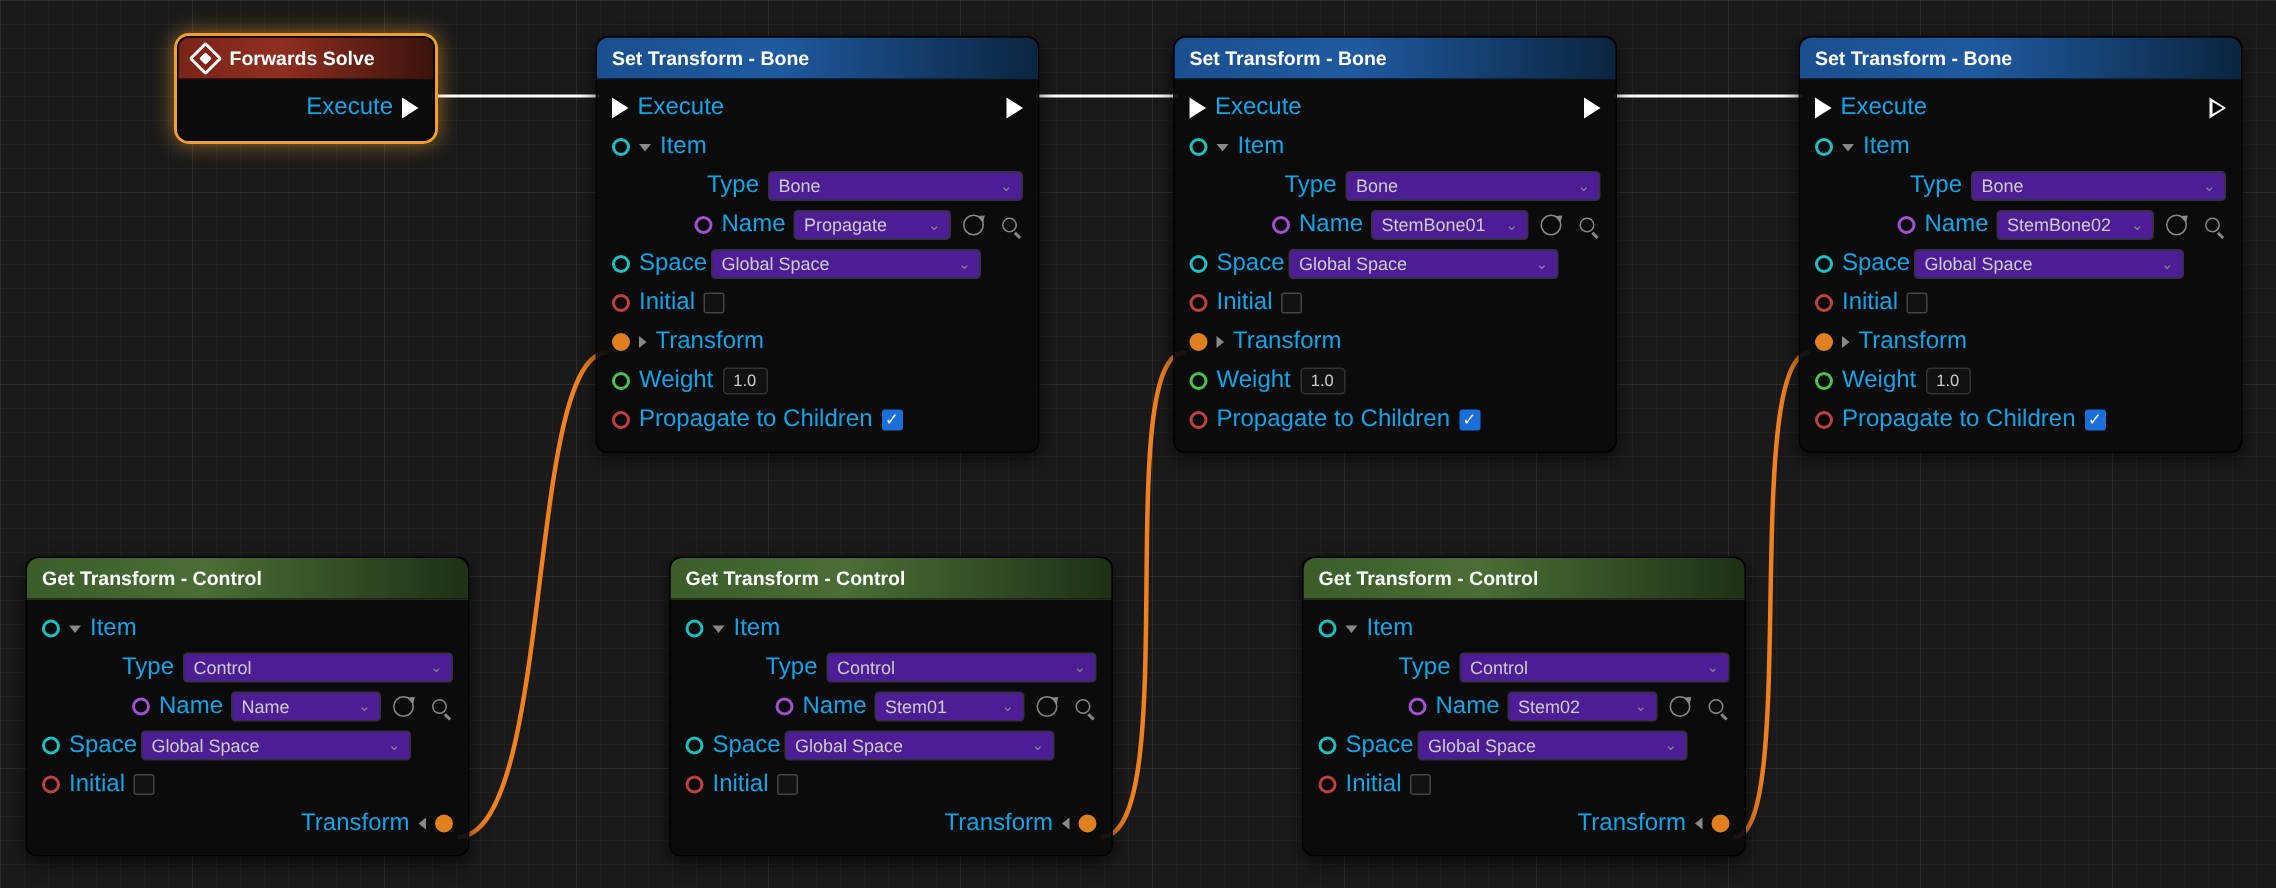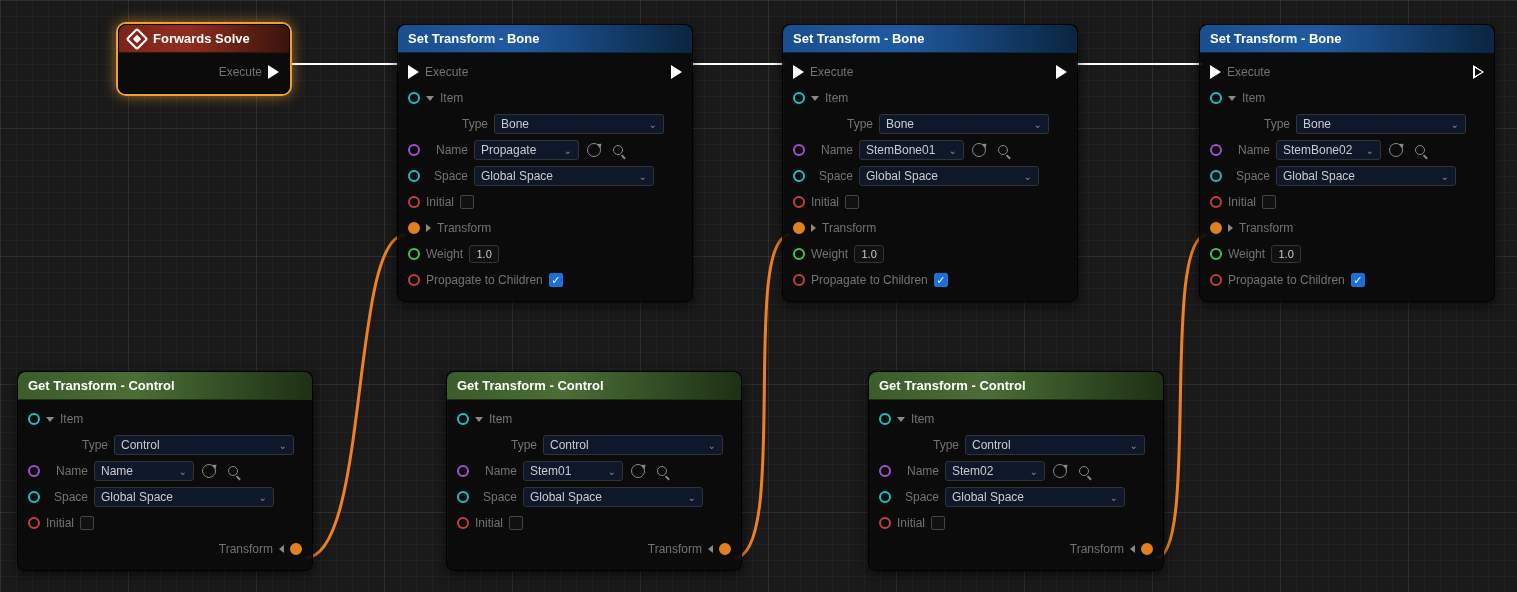--- a/index.html
+++ b/index.html
@@ -33,26 +33,26 @@
 .pin.cyan { border-color:#1cc0c0; }
 .pin.purple { border-color:#a050d0; }
 .pin.green { border-color:#4ac050; }
 .pin.red { border-color:#c04040; }
 .pin.orange { border-color:#e08020; background:#e08020;}
 .exec-pin { width:0; height:0; border-top:7px solid transparent; border-bottom:7px solid transparent; border-left:11px solid #fff; flex-shrink:0; }
 .exec-pin-hollow { width:0;height:0; border-top:7px solid transparent; border-bottom:7px solid transparent; border-left:11px solid transparent; position:relative;}
 .exec-pin-hollow::after{content:'';position:absolute;left:-11px;top:-7px;width:0;height:0;border-top:7px solid transparent;border-bottom:7px solid transparent;border-left:11px solid #fff;}
 .exec-pin-hollow::before{content:'';position:absolute;left:-9px;top:-4px;width:0;height:0;border-top:4px solid transparent;border-bottom:4px solid transparent;border-left:7px solid #0a0a0a;z-index:1;}
 
-.label { color:#737373; font-size:12px; white-space:nowrap; }
+.label { color:#0ea5e9; font-size:16px; white-space:nowrap; }
 .tri { display:inline-block; width:0;height:0; border-top:4px solid transparent; border-bottom:4px solid transparent; }
 .tri.down { border-left:none; border-right:none; border-top:5px solid #888; border-bottom:none; width:0;height:0; border-left:4px solid transparent; border-right:4px solid transparent;}
 .tri.right { border-left:5px solid #888; }
-.indent { margin-left: 20px; }
-.dropdown { background:#0f172a; border:1px solid #333; border-radius:3px; height:20px; display:flex; align-items:center; padding:0 6px; min-width:140px; justify-content:space-between; color:#ccc; font-size:12px;}
+.indent { margin-left: 20px; justify-content: flex-end; }
+.dropdown { background:#4c1d95; border:1px solid #333; border-radius:3px; height:20px; display:flex; align-items:center; padding:0 6px; min-width:140px; justify-content:space-between; color:#ccc; font-size:12px;}
 .dropdown.small{min-width:95px;}
 .dropdown .chev{ color:#888; font-size:10px;}
 .inputbox { background:#111; border:1px solid #333; border-radius:3px; height:18px; width:30px; color:#ccc; font-size:11px; text-align:center; display:inline-flex; align-items:center; justify-content:center;}
 .checkbox { width:14px; height:14px; background:#111; border:1px solid #444; border-radius:2px; display:inline-flex; align-items:center; justify-content:center;}
 .checkbox.checked { background:#1a6fd8; border-color:#1a6fd8; }
 .checkbox.checked::after{content:'✓'; color:#fff; font-size:11px; line-height:1;}
 .iconbtn { width:18px; height:18px; display:inline-flex; align-items:center; justify-content:center; color:#888; font-size:14px; }
 .reset-icon{width:14px;height:14px;border:1.5px solid #888;border-radius:50%;position:relative;}
 .reset-icon::after{content:'';position:absolute;right:-2px;top:-2px;width:0;height:0;border-left:4px solid #888;border-top:3px solid transparent;border-bottom:3px solid transparent;transform:rotate(-40deg);}
 .search-icon{width:10px;height:10px;border:1.5px solid #888;border-radius:50%;position:relative;}

